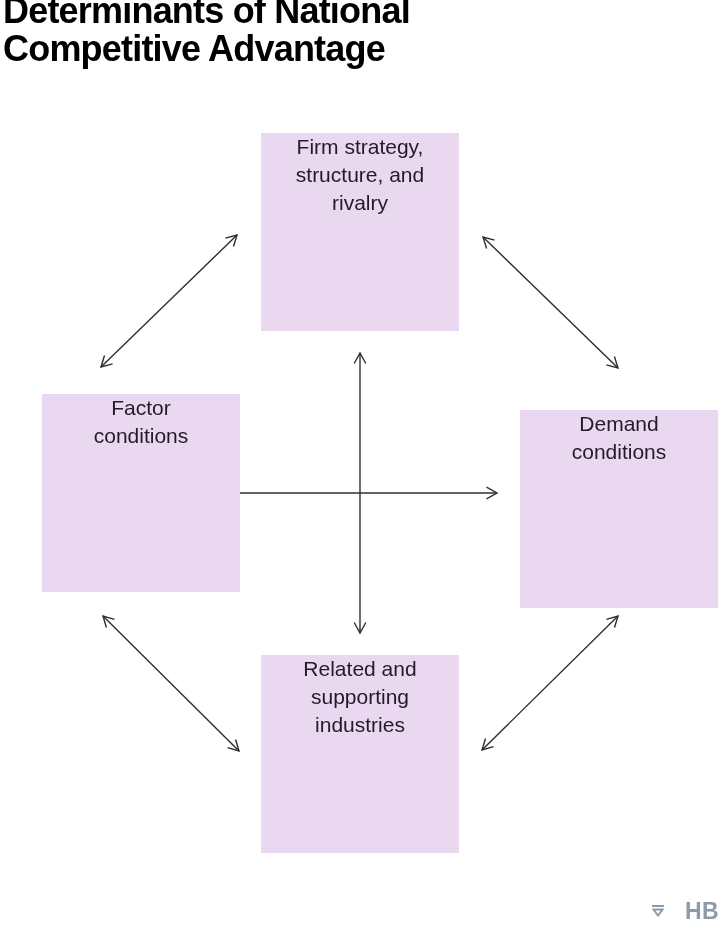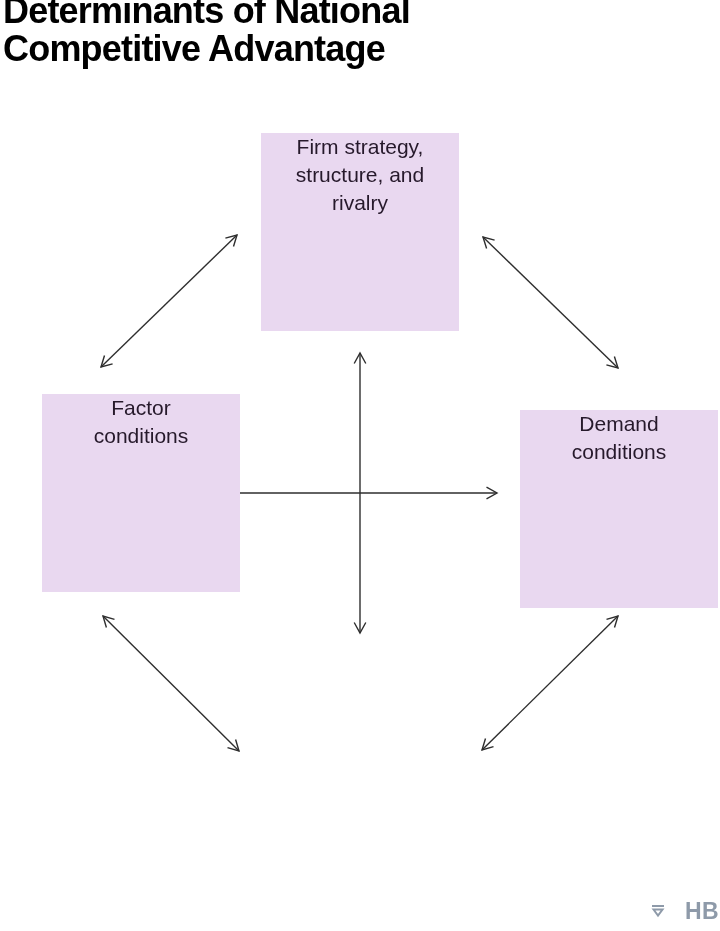--- a/index.html
+++ b/index.html
@@ -125,20 +125,23 @@
   </div>
 
   <div class="node node-left">
     <span class="label">Factor conditions</span>
   </div>
 
   <div class="node node-right">
     <span class="label">Demand conditions</span>
   </div>
 
+  <div class="node node-bottom">
+    <span class="label">Related and supporting industries</span>
+  </div>
 
   <div class="footer-logo">
     <span class="shield-icon">
       <svg width="16" height="16" viewBox="0 0 16 16" fill="none" stroke="currentColor" stroke-width="2">
         <path d="M2 3 H14"></path>
         <path d="M3.5 6.5 L8 12.5 L12.5 6.5 Z"></path>
       </svg>
     </span>
     <span class="brand-text">HBR</span>
   </div>

